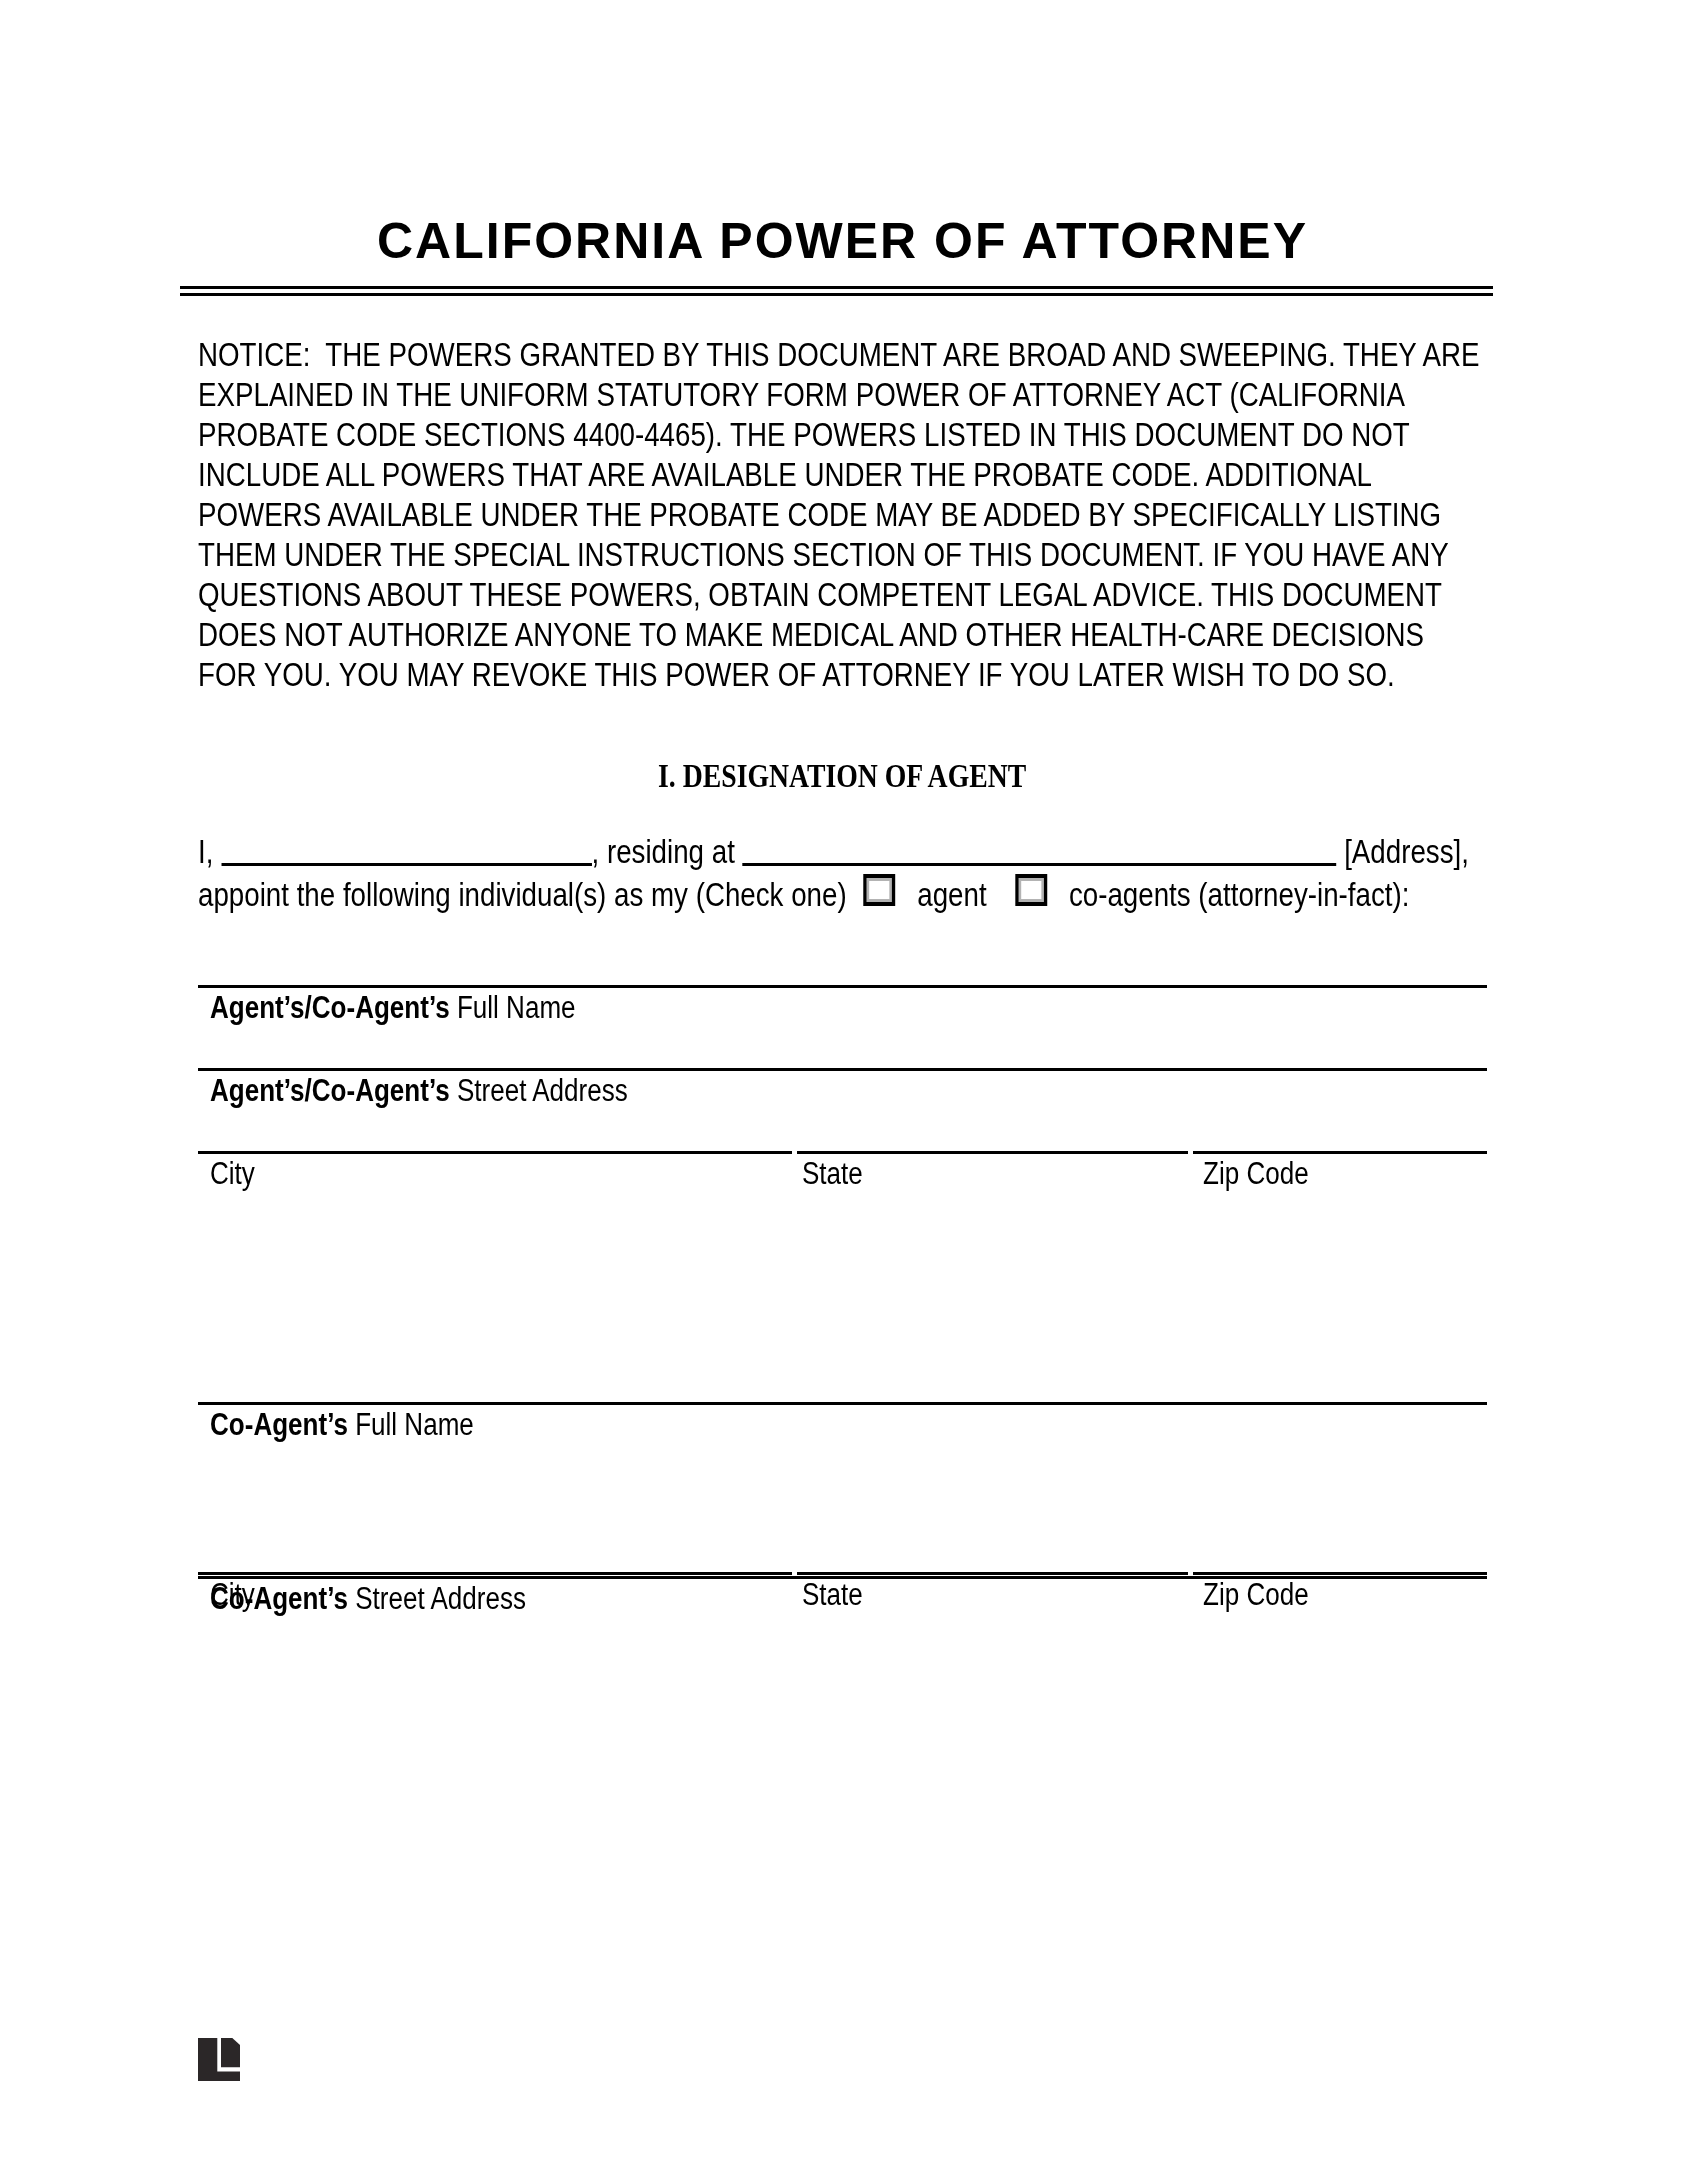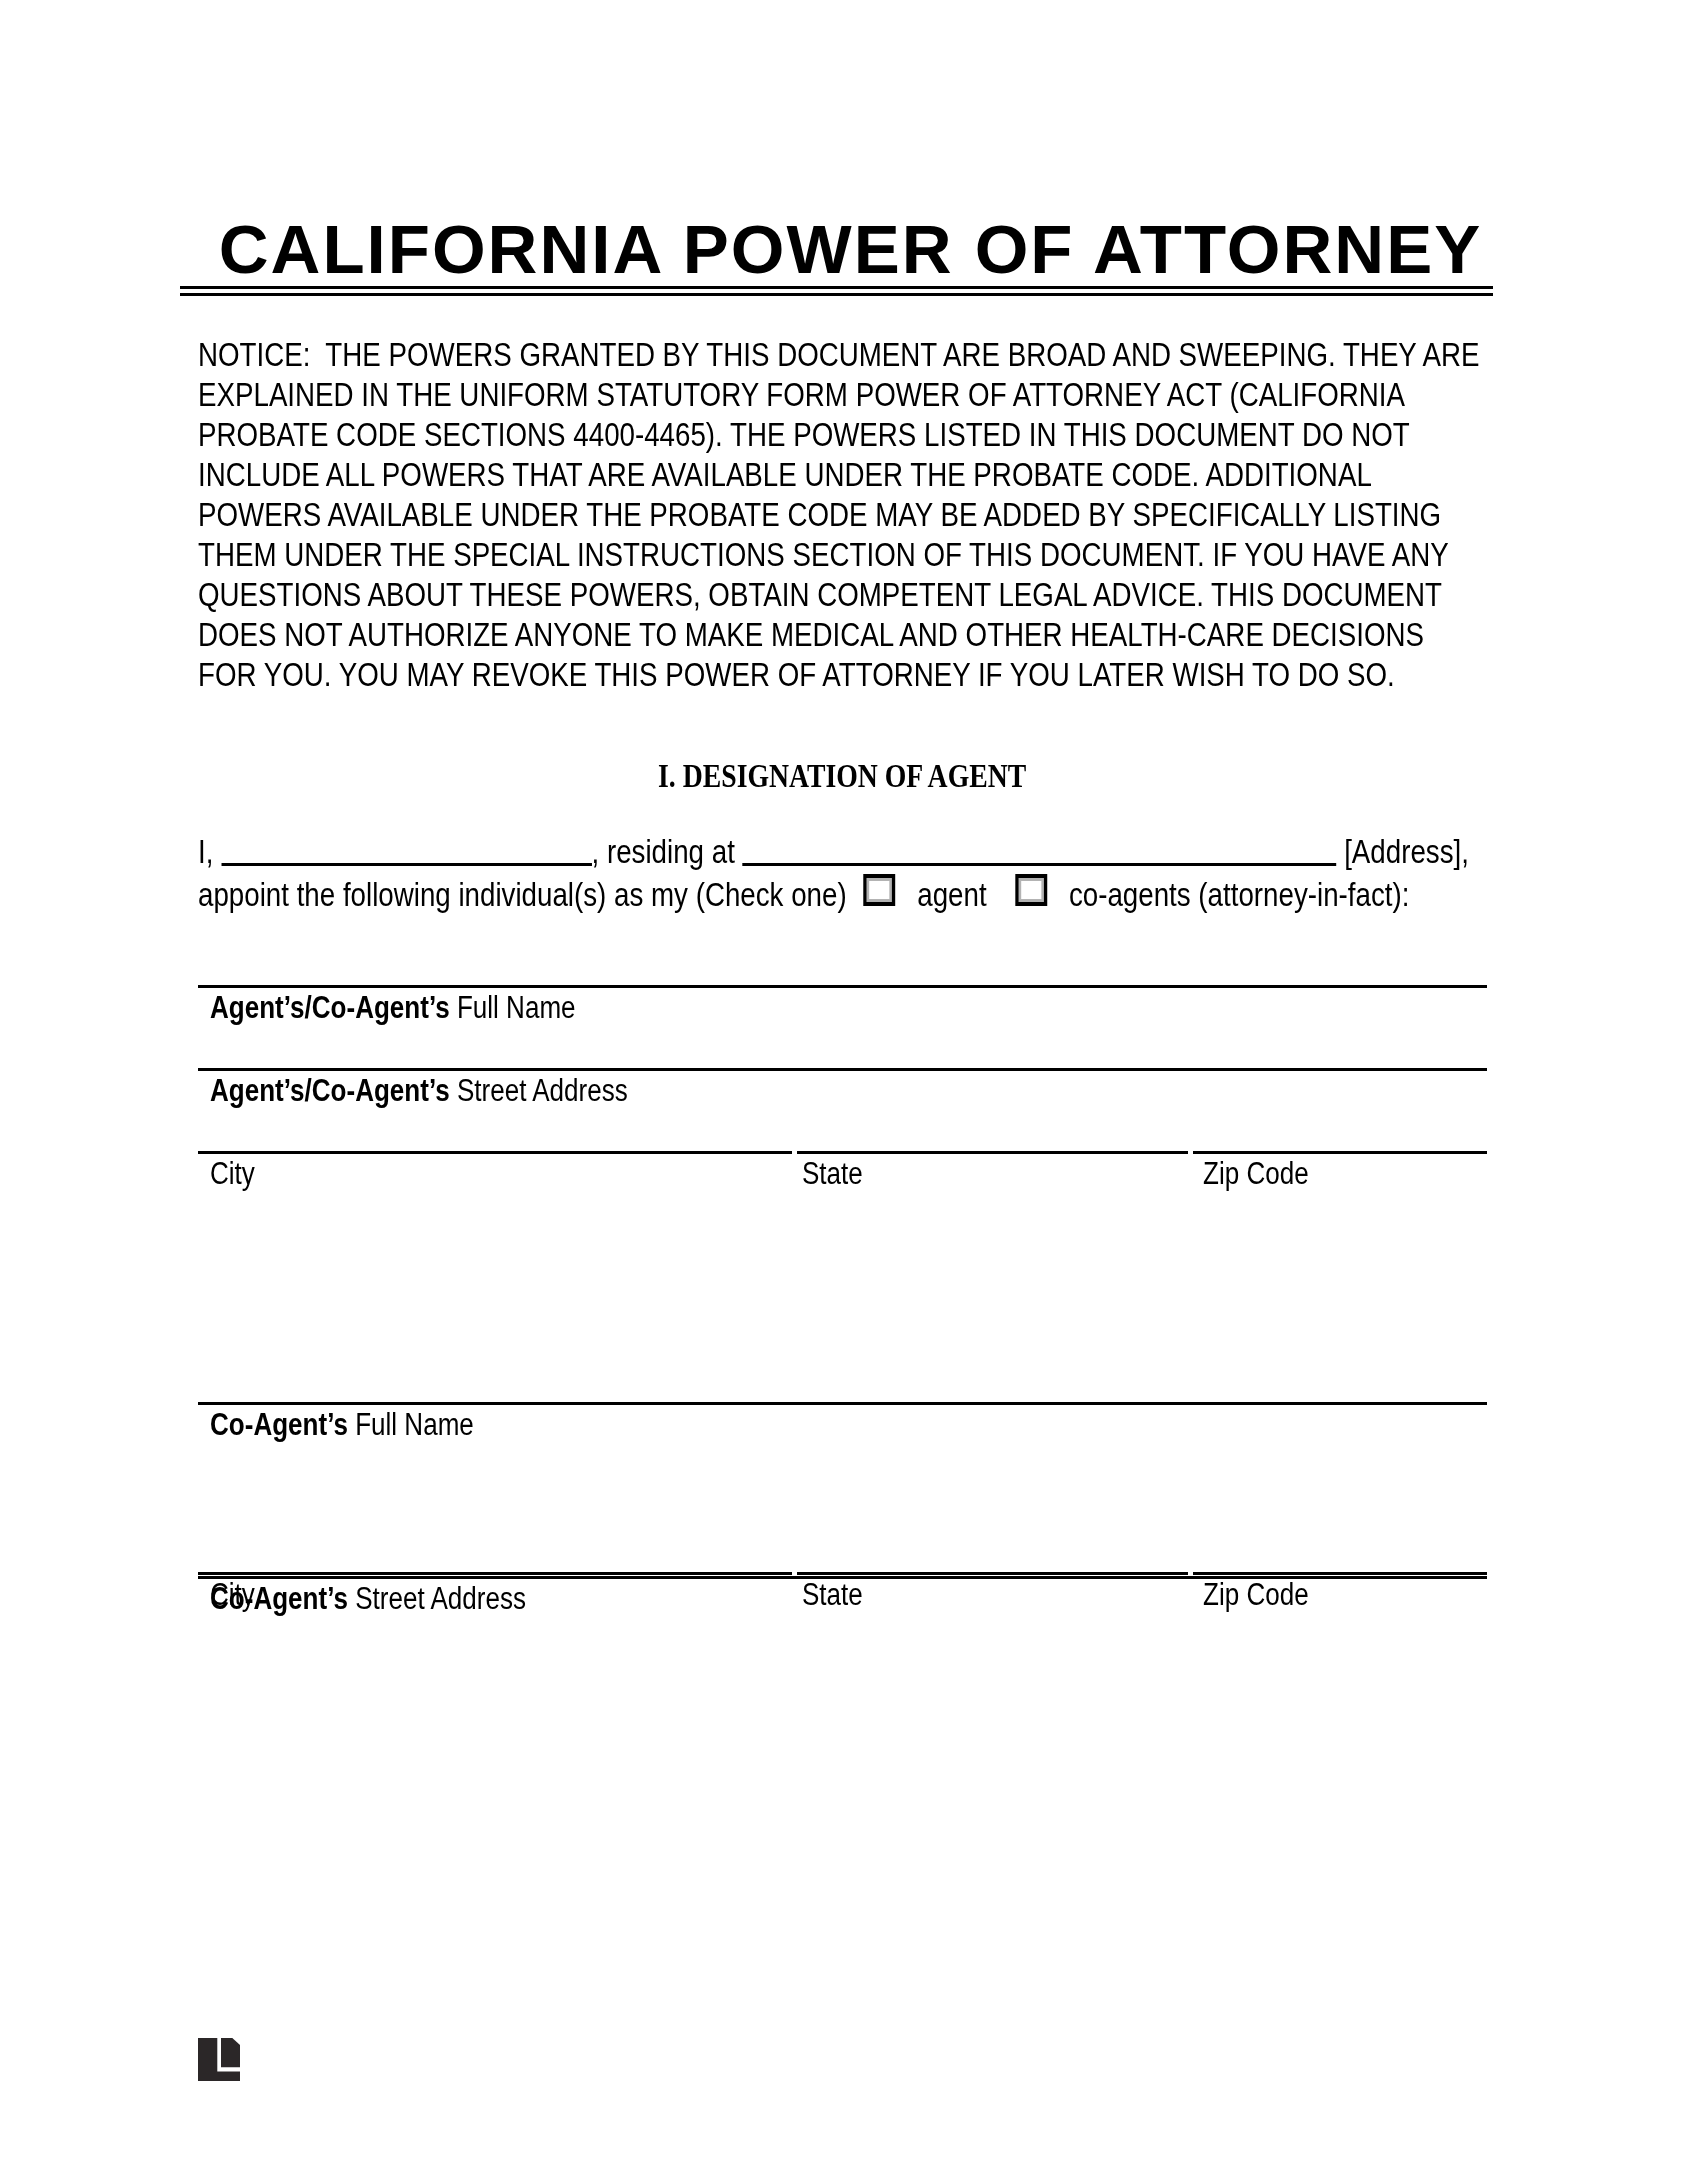--- a/index.html
+++ b/index.html
@@ -3,22 +3,22 @@
 <meta charset="utf-8">
 <style>
   html,body { margin:0; padding:0; background:#888; }
   .page {
     position:relative; width:1683px; height:2178px; margin:0 auto;
     background:#ffffff; color:#000;
     font-family:"Liberation Sans","DejaVu Sans",sans-serif;
     overflow:hidden;
   }
   .doc-title {
-    position:absolute; top:202px; left:198px; width:1289px; margin:8px;
-    text-align:center; font-size:69px; line-height:79px; font-weight:bold;
+    position:absolute; top:202px; left:198px; width:1289px; margin:0;
+    text-align:center; font-size:50px; line-height:79px; font-weight:bold;
     letter-spacing:2px; white-space:pre;
   }
   .title-rule {
     position:absolute; top:286px; left:180px; width:1313px; height:10px;
     box-sizing:border-box; border-top:3px solid #000; border-bottom:3px solid #000;
   }
   .notice {
     position:absolute; left:198px; top:335px;
     font-size:33px; line-height:40px;
     transform:scaleX(0.84); transform-origin:left top;

